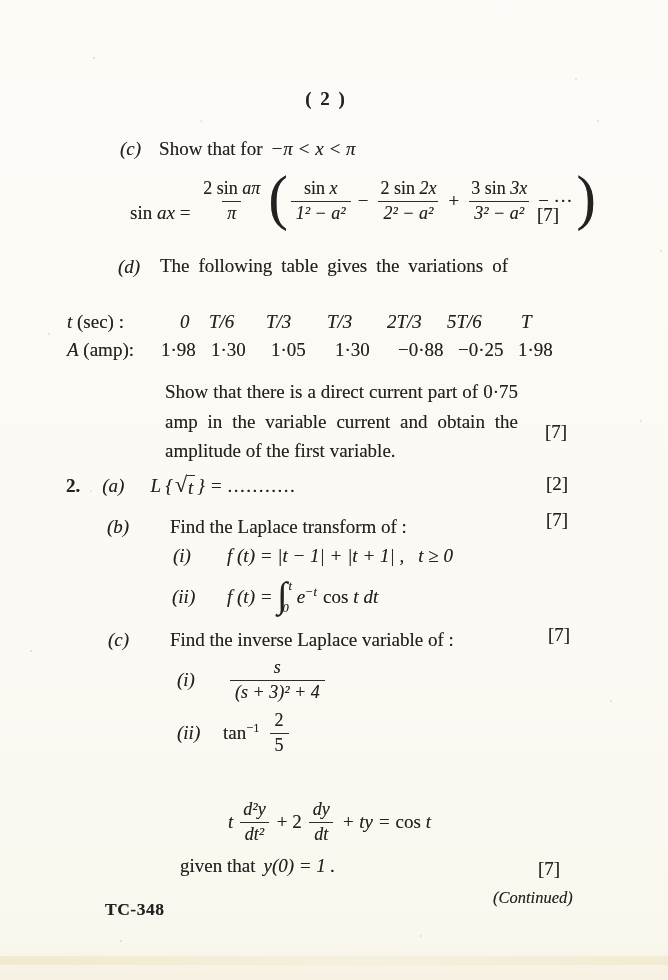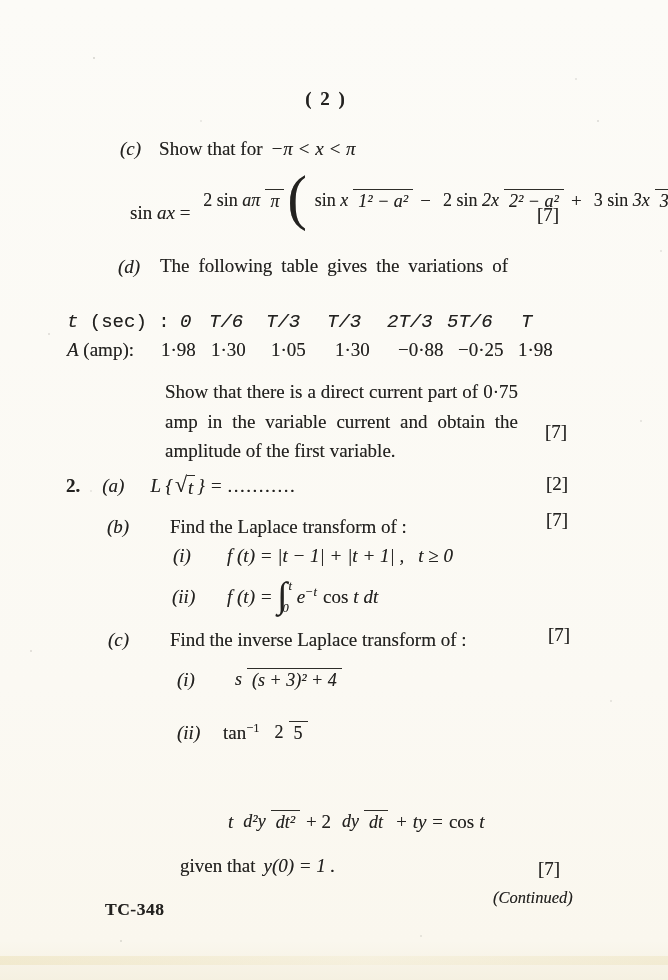--- a/index.html
+++ b/index.html
@@ -11,21 +11,21 @@
     font-family:"Liberation Serif","DejaVu Serif",serif;
     color:#232220;font-size:19px;overflow:hidden;
     text-shadow:0 0 0.5px rgba(35,34,32,0.45);
   }
   .line{position:absolute;white-space:nowrap;}
   .mrow{position:absolute;display:flex;align-items:center;white-space:nowrap;}
   .it{font-style:italic;}
   .rm{font-style:normal;}
   .marks{position:absolute;font-size:19px;}
   .lblw{display:inline-block;font-style:italic;}
-  .frac{display:inline-flex;align-items:center;text-align:center;
+  .frac{display:inline-flex;flex-direction:column;align-items:center;text-align:center;
         font-size:18px;line-height:1.18;margin:0 2px;}
   .frac .num{padding:0 5px 1px;}
   .frac .den{border-top:1.4px solid #2e2d29;padding:1px 5px 0;}
   .bp{font-size:58px;font-weight:400;line-height:1;transform:scaleY(1.05);margin:0 1px;position:relative;top:-3px;}
   .op{margin:0 5px;}
   .sp{font-size:12.5px;vertical-align:7px;line-height:0;}
   .eg sup{font-size:12.5px;vertical-align:7px;line-height:0;}
   .intsign{font-size:36px;line-height:1;position:relative;top:-2px;}
   .intlims{display:inline-flex;flex-direction:column;justify-content:space-between;height:32px;
            font-size:12.5px;font-style:italic;margin-right:3px;}
@@ -44,21 +44,21 @@
   .p-q1c{top:138px;left:120px;}
   .p-q1c .ql{margin-right:18px;}
   .p-q1c .rng{margin-left:8px;text-align:center;}
   .p-q1cf{top:170px;left:130px;height:62px;}
   .p-q1cf .lhs{margin-right:6px;margin-top:24px;}
   .p-q1cf .trail{margin:0 3px 0 4px;}
   .p-q1cm{top:204px;left:537px;}
   .p-q1dlabel{top:256px;left:118px;font-style:italic;}
   .p-q1dl1{top:255px;left:160px;width:348px;}
   .p-q1dl2{top:284px;left:160px;}
-  .p-trow1{top:311px;left:0;width:668px;height:26px;font-family:Liberation Mono, monospace;}
+  .p-trow1{top:311px;left:0;width:668px;height:26px;}
   .p-trow2{top:339px;left:0;width:668px;height:26px;}
   .r1c0{left:180px;} .r1c1{left:209px;} .r1c2{left:266px;} .r1c3{left:327px;}
   .r1c4{left:387px;} .r1c5{left:447px;} .r1c6{left:521px;}
   .r2c0{left:161px;} .r2c1{left:211px;} .r2c2{left:271px;text-align:right;} .r2c3{left:335px;}
   .r2c4{left:398px;} .r2c5{left:458px;} .r2c6{left:518px;}
   .p-para{top:377px;left:165px;width:356px;line-height:29.5px;white-space:normal;}
   .p-para .pl{width:353px;}
   .p-q1dm{top:421px;left:545px;}
   .p-q2a{top:471px;left:66px;height:30px;}
   .p-q2a .qn{font-weight:bold;}
@@ -224,21 +224,21 @@
     <span class="intlims">
       <span class="up">t</span>
       <span class="lo">0</span>
     </span>
     <span class="eg"><span class="it">e</span><sup class="it">−t</sup></span>
     <span class="rm fn">cos</span>
     <span class="it post">t dt</span>
   </div>
 
   <div class="line p-q2c">
-    <span class="lblw">(c)</span><span>Find the inverse Laplace transform of :</span>
+    <span class="lblw">(c)</span><span>Find the inverse Laplace variable of :</span>
   </div>
   <div class="marks p-q2cm">[7]</div>
 
   <div class="mrow p-q2ci">
     <span class="lblw">(i)</span>
     <span class="frac">
       <span class="num it">s</span>
       <span class="den it">(s + 3)² + 4</span>
     </span>
   </div>

